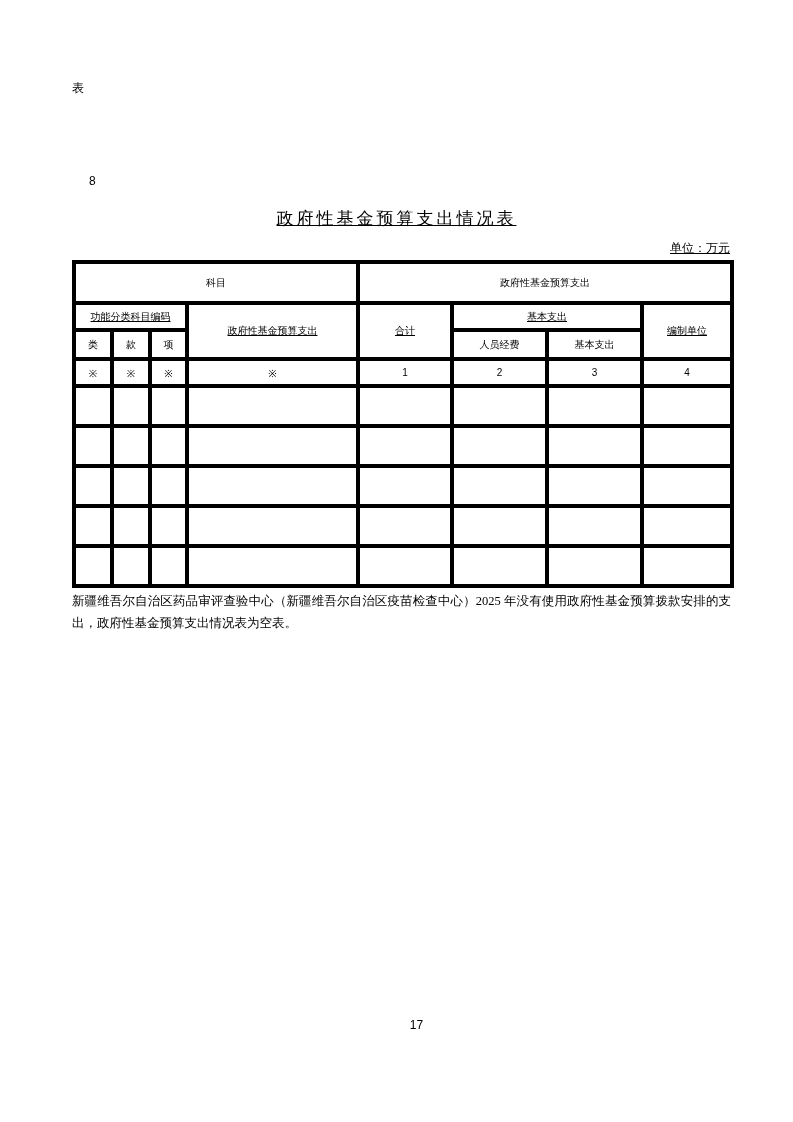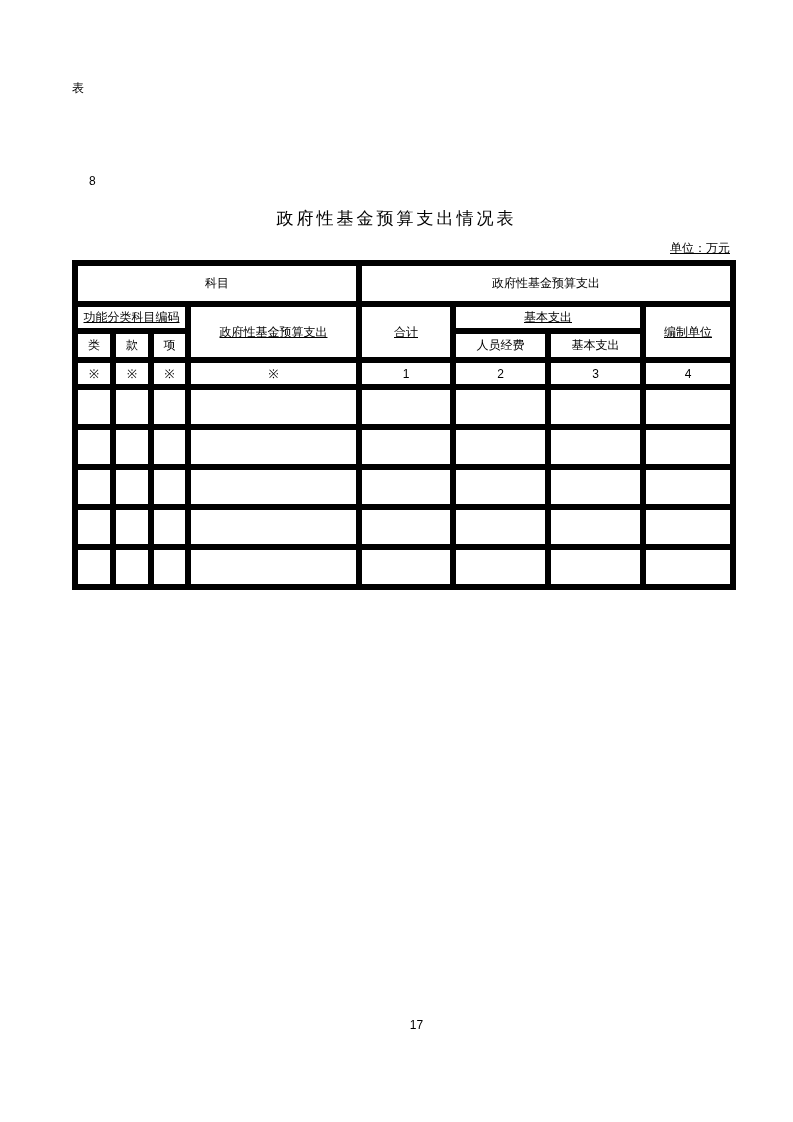--- a/index.html
+++ b/index.html
@@ -41,43 +41,44 @@
   .doc-title {
     position: absolute;
     left: 0;
     top: 208px;
     width: 100%;
     text-align: center;
     font-family: "Liberation Serif", serif;
     font-size: 17px;
     letter-spacing: 3px;
     line-height: 22px;
+    text-decoration: underline;
   }
   .unit-note {
     position: absolute;
     right: 63px;
     top: 240px;
     font-size: 12px;
     line-height: 16px;
     text-decoration: underline;
   }
   table.budget {
     position: absolute;
     left: 72px;
     top: 260px;
     width: 658px;
     border-collapse: collapse;
     table-layout: fixed;
     border: 1.5px solid #000;
   }
   table.budget td {
-    border: 6px solid #000000;
+    border: 4px solid #000000;
     text-align: center;
     vertical-align: middle;
-    font-size: 12px;
+    font-size: 10px;
     padding: 0;
     overflow: hidden;
   }
   tr.row-groups   { height: 41px; }
   tr.row-subhead  { height: 27px; text-decoration: underline; }
   tr.row-cols     { height: 29px; }
   tr.row-markers  { height: 27px; }
   tr.empty-row    { height: 40px; }
   .footnote {
     position: absolute;
@@ -201,16 +202,17 @@
           <td></td>
           <td></td>
           <td></td>
           <td></td>
           <td></td>
           <td></td>
         </tr>
       </tbody>
   </table>
 
+  <p class="footnote">新疆维吾尔自治区药品审评查验中心（新疆维吾尔自治区疫苗检查中心）2025 年没有使用政府性基金预算拨款安排的支出，政府性基金预算支出情况表为空表。</p>
 
   <div class="page-number">17</div>
 
 </div>
 
 </body></html>

